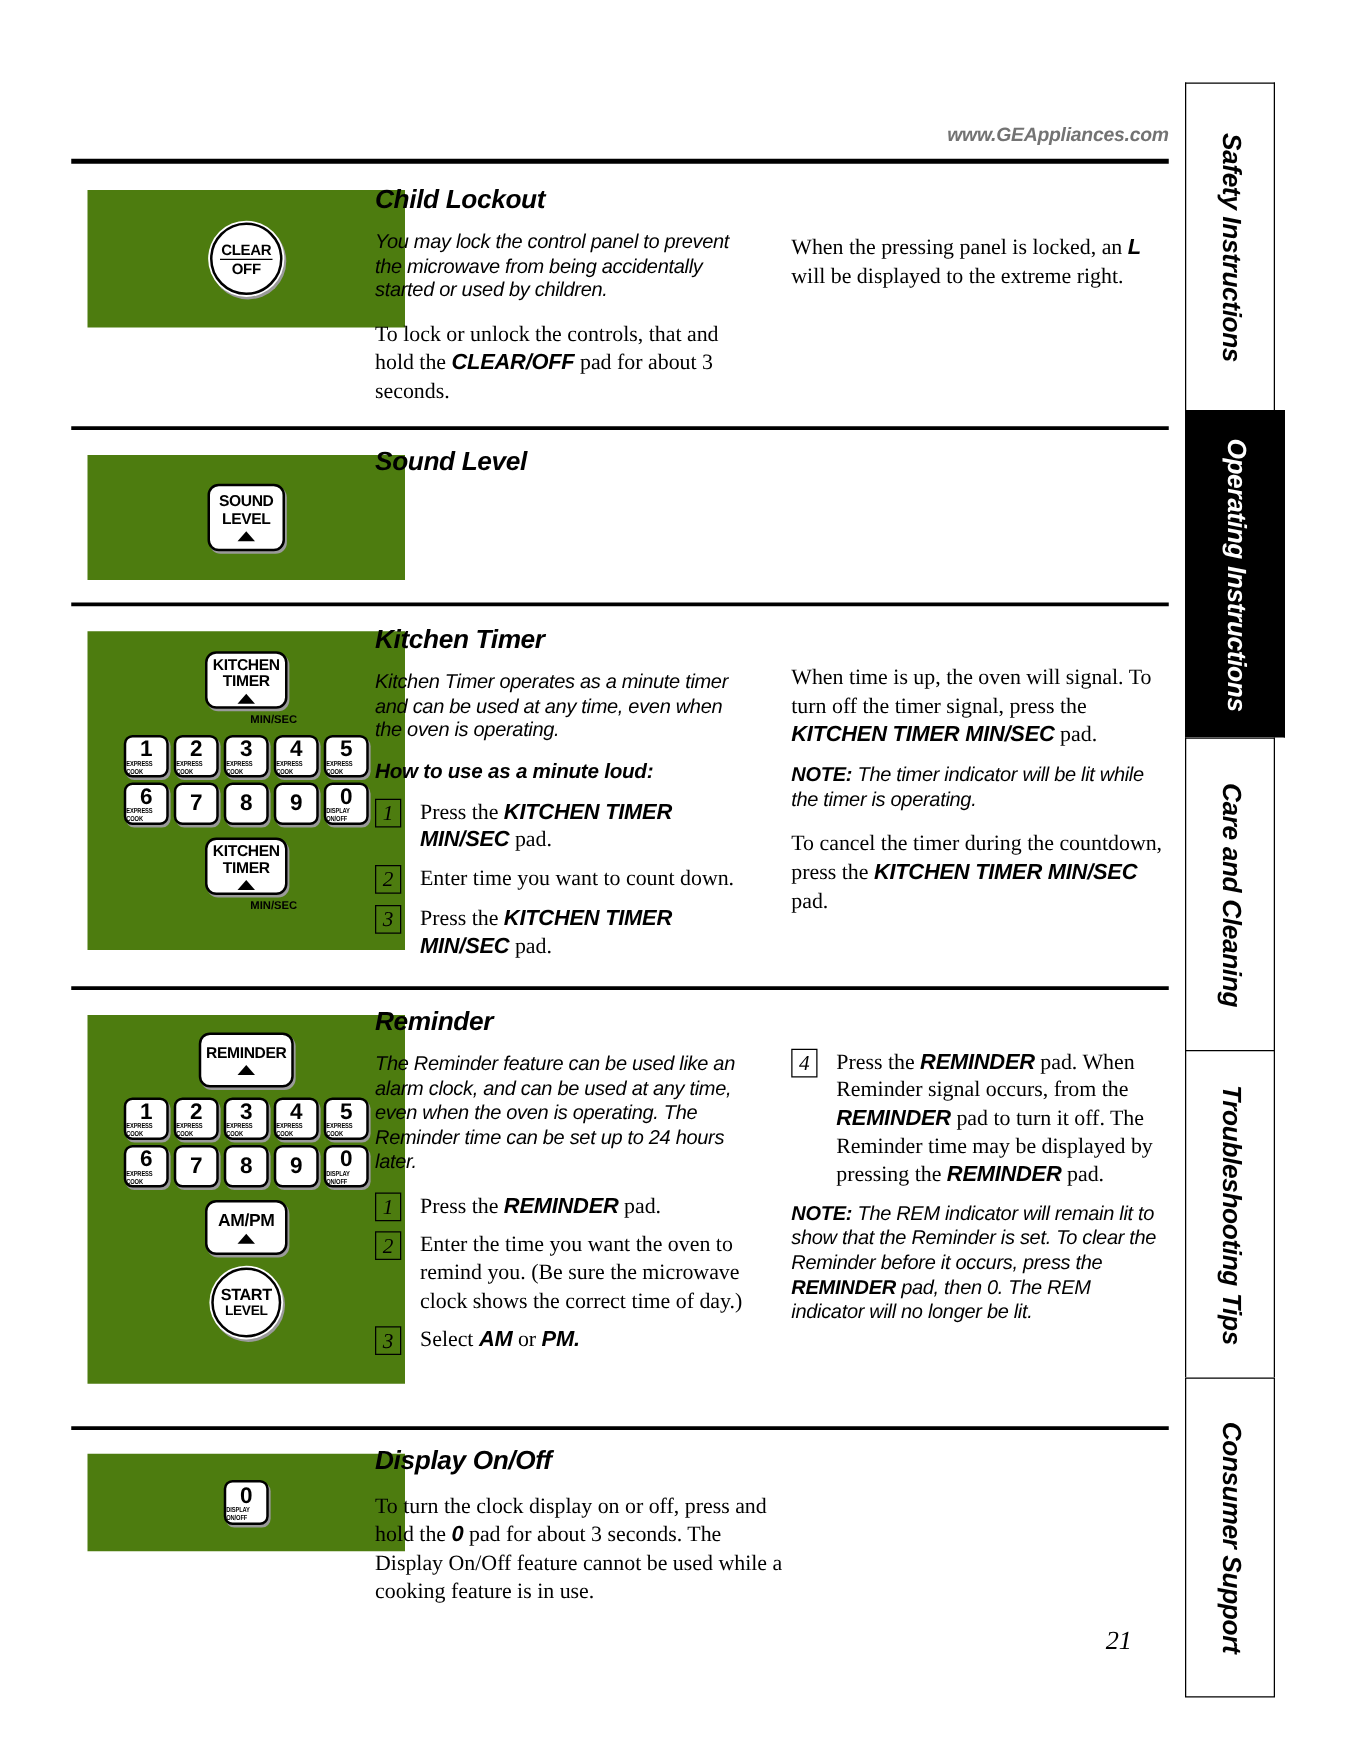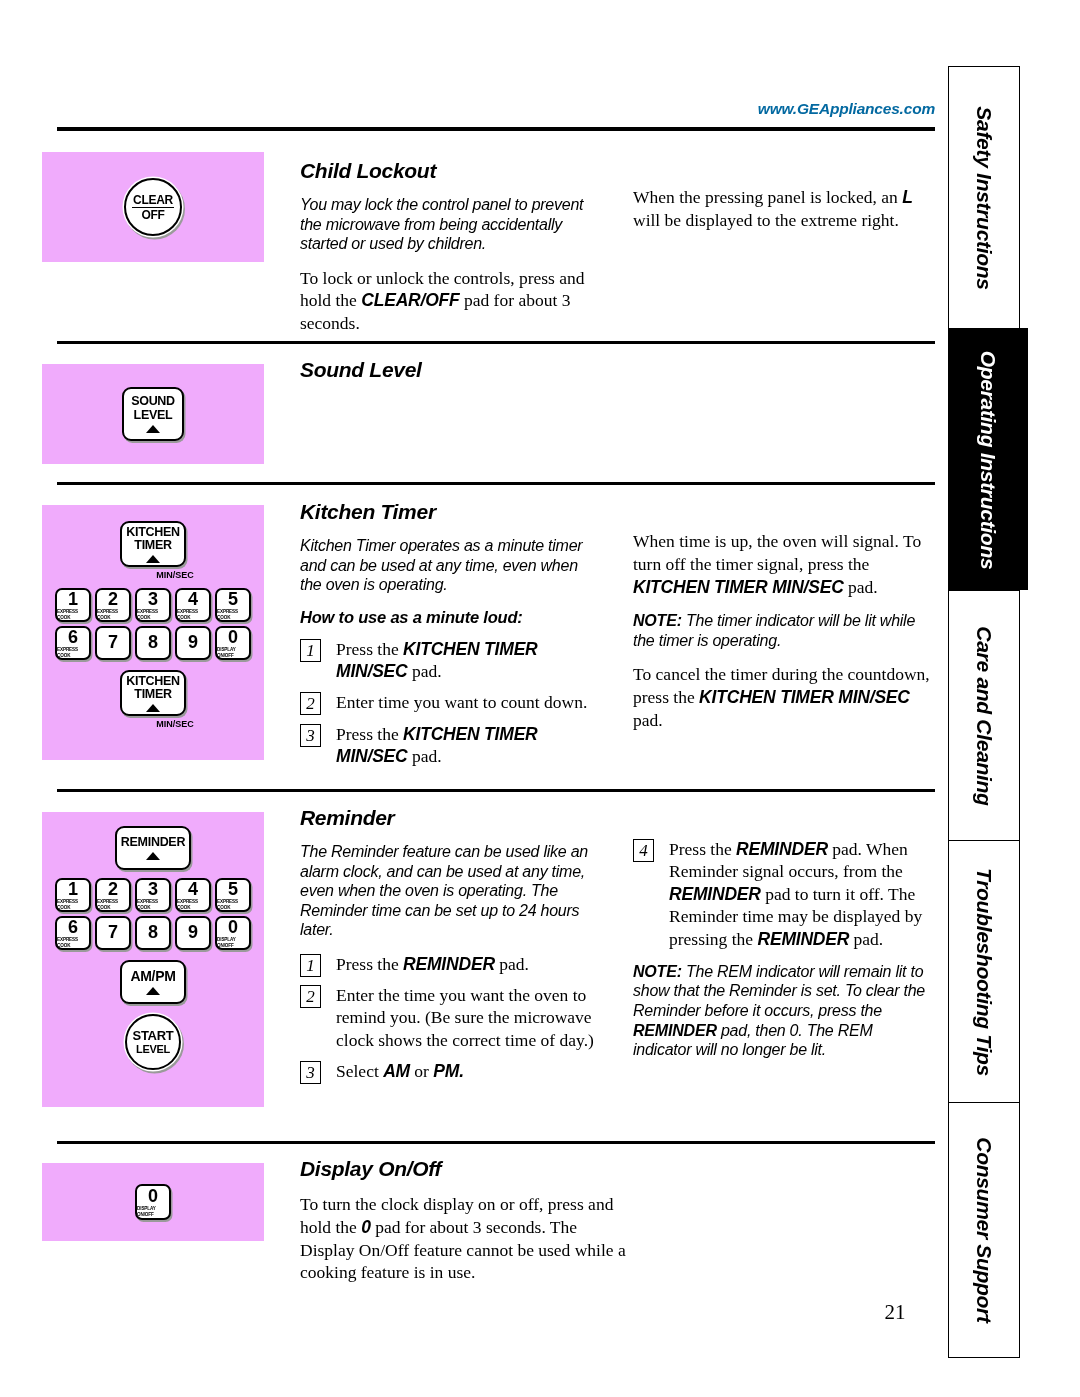--- a/index.html
+++ b/index.html
@@ -22,21 +22,21 @@
   .header-url {
     position: absolute;
     left: 0; top: 100px;
     width: 935px;
     text-align: right;
     font-family: "Liberation Sans", sans-serif;
     font-weight: bold;
     font-style: italic;
     font-size: 15.5px;
     letter-spacing: -0.2px;
-    color: #0369a1;
+    color: #737373;
   }
   .header-rule {
     position: absolute;
     left: 57px; top: 127px;
     width: 878px; height: 4px;
     background: #000;
   }
 
   
   .tabstrip {
@@ -76,23 +76,23 @@
   .tab.active .tab-label { color: #fff; }
   .sect-rule {
     position: absolute;
     left: 57px;
     width: 878px;
     height: 3px;
     background: #000;
   }
   .graybox {
     position: absolute;
-    left: 42px;
-    width: 222px;
-    background: #f0abfc;
+    left: 70px;
+    width: 254px;
+    background: #4d7c0f;
   }
 
   h2.sect-title {
     font-family: "Liberation Sans", sans-serif;
     font-weight: bold;
     font-style: italic;
     font-size: 21px;
     letter-spacing: -0.3px;
     margin-bottom: 12px;
   }
@@ -217,20 +217,21 @@
     transform: scaleY(1.25);
   }
   .keyrow { display: flex; gap: 4px; }
 
   .pagenum {
     position: absolute;
     left: 855px; top: 1300px;
     width: 80px;
     text-align: center;
     font-family: "Liberation Serif", serif;
+    font-style: italic;
     font-size: 21px;
   }
 </style>
 </head>
 <body>
 
 <div class="page">
 
   <div class="header-url">www.GEAppliances.com</div>
   <div class="header-rule"></div>
@@ -255,24 +256,24 @@
 
   <div class="graybox" style="top:152px; height:110px;">
     <div style="display:flex;align-items:center;justify-content:center;height:100%;">
       <div class="pad-round">
         <span class="l1">CLEAR</span>
         <span class="l2">OFF</span>
       </div>
     </div>
   </div>
 
-  <div class="col col-left" style="top:159px;">
+  <div class="col col-left" style="top:148px;">
     <h2 class="sect-title">Child Lockout</h2>
     <p class="sans-ital">You may lock the control panel to prevent the microwave from being accidentally started or used by children.</p>
-    <p class="serif"><span>To lock or unlock the controls, press and hold the </span><span class="b-sans">CLEAR/OFF</span><span> pad for about 3 seconds.</span></p>
+    <p class="serif"><span>To lock or unlock the controls, that and hold the </span><span class="b-sans">CLEAR/OFF</span><span> pad for about 3 seconds.</span></p>
   </div>
 
   <div class="col col-right" style="top:186px;">
     <p class="serif"><span>When the pressing panel is locked, an </span><span class="b-sans">L</span><span> will be displayed to the extreme right.</span></p>
   </div>
 
   <div class="sect-rule" style="top:341px;"></div>
 
   <div class="graybox" style="top:364px; height:100px;">
     <div style="display:flex;align-items:center;justify-content:center;height:100%;">

